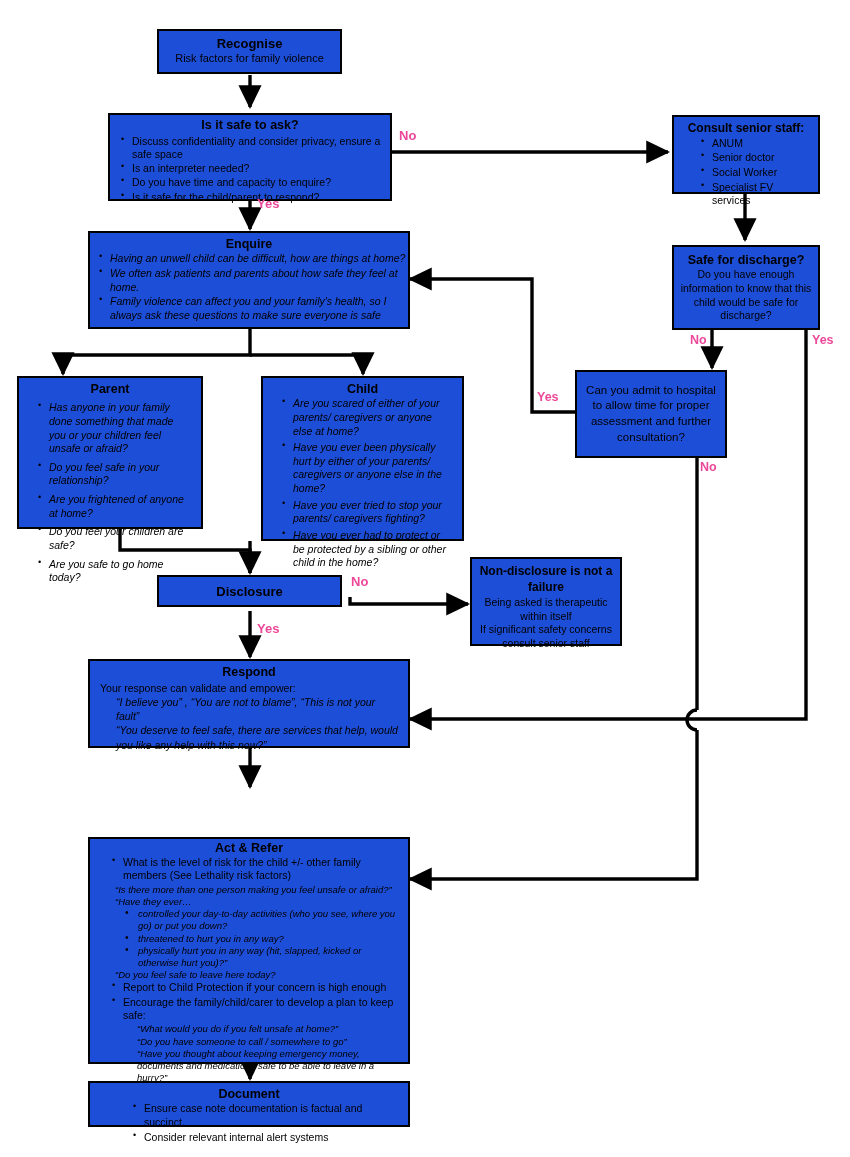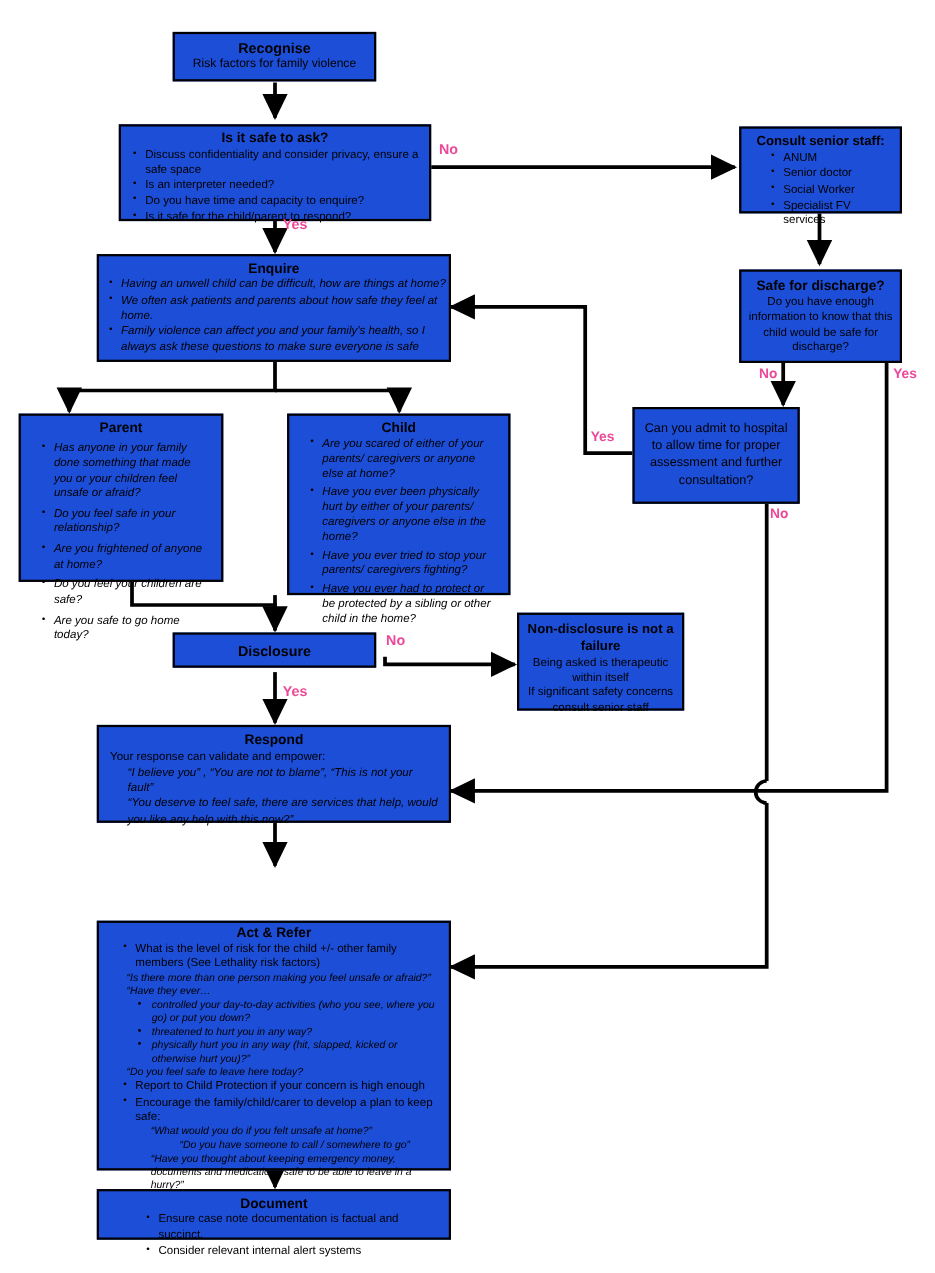--- a/index.html
+++ b/index.html
@@ -158,21 +158,21 @@
       <li>controlled your day-to-day activities (who you see, where you go) or put you down?</li>
       <li>threatened to hurt you in any way?</li>
       <li>physically hurt you in any way (hit, slapped, kicked or otherwise hurt you)?”</li>
     </ul>
     <div class="it ind" style="font-size:9.5px;">“Do you feel safe to leave here today?</div>
     <ul class="bl" style="padding-left:10px;">
       <li>Report to Child Protection if your concern is high enough</li>
       <li>Encourage the family/child/carer to develop a plan to keep safe:</li>
     </ul>
     <div class="it" style="font-size:9.5px;padding-left:38px;">“What would you do if you felt unsafe at home?”</div>
-    <div class="it" style="font-size:9.5px;padding-left:38px;text-align:center;">“Do you have someone to call / somewhere to go”</div>
+    <div class="it" style="font-size:9.5px;padding-left:38px;">“Do you have someone to call / somewhere to go”</div>
     <div class="it" style="font-size:9.5px;padding-left:38px;">“Have you thought about keeping emergency money, documents and medications safe to be able to leave in a hurry?”</div>
     <ul class="bl" style="padding-left:10px;margin-top:2px;">
       <li>Where appropriate, facilitate referral to specialist family violence services.</li>
     </ul>
   </div>
 
   <div class="node" style="left:88px;top:1081px;width:322px;height:46px;padding:3px 10px;font-size:10.5px;line-height:1.3;">
     <span class="ttl" style="font-size:12.5px;">Document</span>
     <ul class="bl" style="padding-left:30px;">
       <li>Ensure case note documentation is factual and succinct.</li>

